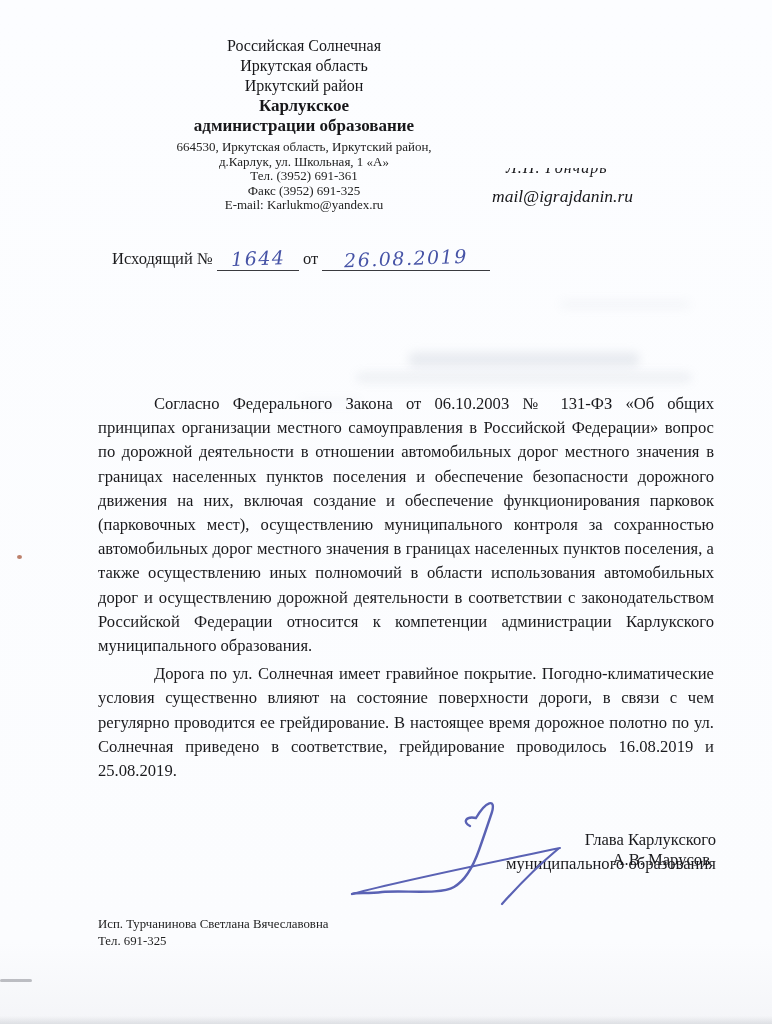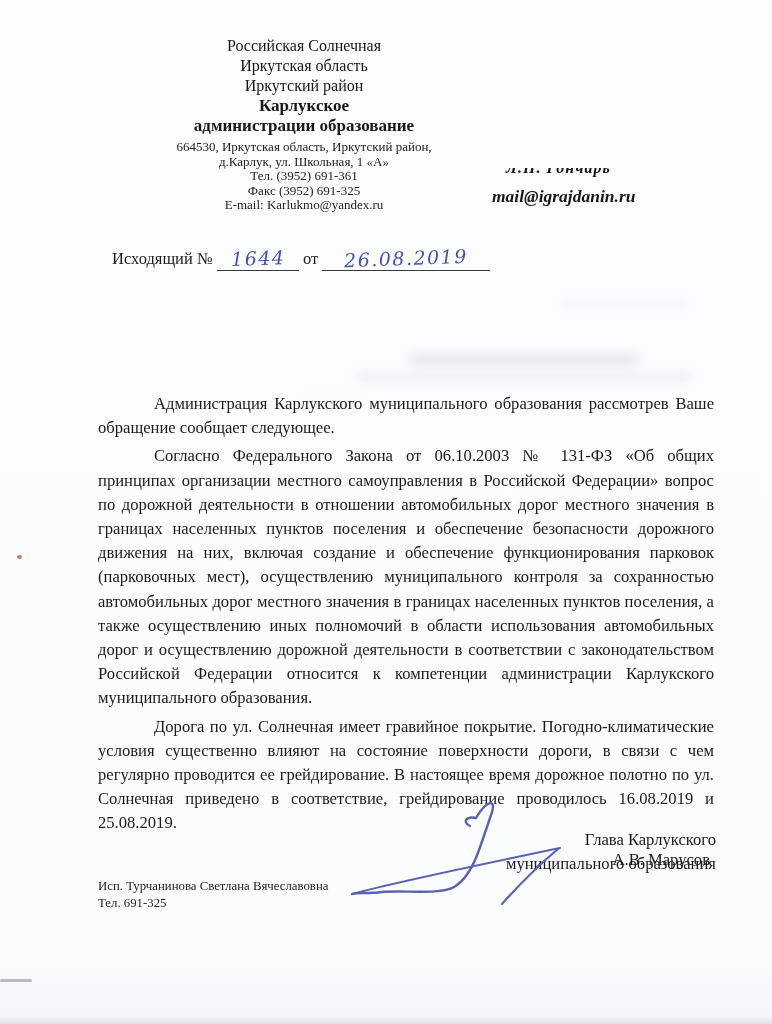--- a/index.html
+++ b/index.html
@@ -22,21 +22,21 @@
   .letterhead .org{font-weight:bold;font-size:17px;line-height:20px;}
   .letterhead .admin{
     font-weight:bold;font-size:26px;line-height:28px;letter-spacing:1px;margin-top:1px;
   }
   .letterhead .addr{
     font-size:13px;line-height:14.5px;margin-top:4px;color:#222;
   }
   
   .addressee{
     position:absolute;left:492px;top:168px;width:210px;
-    font-weight:bold;font-style:italic;color:#17171a;
+    font-weight:normal;font-style:italic;color:#17171a;
   }
   .addressee .clip{
     height:11px;overflow:hidden;padding-left:14px;
   }
   .addressee .clip span{
     display:block;margin-top:-9px;font-size:16px;letter-spacing:1px;
   }
   .addressee .mail{font-size:17.5px;margin-top:7px;}
   
   .outgoing{
@@ -68,21 +68,21 @@
   .body-text p{margin:0 0 4px 0;text-indent:56px;}
   
   .sig-block{
     position:absolute;left:98px;top:828px;width:618px;height:120px;
     font-size:16.6px;line-height:24px;color:#1a1a1d;text-align:right;
   }
   .sig-name{position:absolute;right:6px;top:20px;}
   .sig-ink{position:absolute;left:246px;top:-40px;width:240px;height:120px;}
   
   .footer{
-    position:absolute;left:98px;top:878px;
+    position:absolute;left:98px;top:916px;
     font-size:12.8px;line-height:16.5px;color:#222;
   }
   
   .red-dot{
     position:absolute;left:17px;top:555px;width:5px;height:4px;
     background:#b06a50;border-radius:50%;opacity:.85;
   }
   .edge-mark{
     position:absolute;left:0;top:979px;width:32px;height:3px;
     background:#8a8d93;opacity:.55;border-radius:2px;
@@ -125,21 +125,20 @@
     <span>от</span>
     <span class="uline date"><span class="hand">26.08.2019</span></span>
   </div>
 
   <div class="smudge s1"></div>
   <div class="smudge s2"></div>
   <div class="smudge s3"></div>
   <div class="smudge s4"></div>
 
   <div class="body-text">
-    <p>Администрация Карлукского муниципального образования рассмотрев Ваше обращение сообщает следующее.</p>
     <p>Согласно Федерального Закона от 06.10.2003 № 131-ФЗ «Об общих принципах организации местного самоуправления в Российской Федерации» вопрос по дорожной деятельности в отношении автомобильных дорог местного значения в границах населенных пунктов поселения и обеспечение безопасности дорожного движения на них, включая создание и обеспечение функционирования парковок (парковочных мест), осуществлению муниципального контроля за сохранностью автомобильных дорог местного значения в границах населенных пунктов поселения, а также осуществлению иных полномочий в области использования автомобильных дорог и осуществлению дорожной деятельности в соответствии с законодательством Российской Федерации относится к компетенции администрации Карлукского муниципального образования.</p>
     <p>Дорога по ул. Солнечная имеет гравийное покрытие. Погодно-климатические условия существенно влияют на состояние поверхности дороги, в связи с чем регулярно проводится ее грейдирование. В настоящее время дорожное полотно по ул. Солнечная приведено в соответствие, грейдирование проводилось 16.08.2019 и 25.08.2019.</p>
   </div>
 
   <div class="sig-block">
     <div>Глава Карлукского</div>
     <div>муниципального образования</div>
     <span class="sig-name">А.В. Марусов</span>
     <svg class="sig-ink" viewBox="0 0 240 120" fill="none" xmlns="http://www.w3.org/2000/svg">
       <path d="M126,38 C118,34 122,28 132,30 C142,13 152,10 148,24 C144,36 140,48 135,62 C129,79 122,92 110,99 C96,107 60,102 38,104 C24,106 12,104 8,106" stroke="#5a62b4" stroke-width="2.4" stroke-linecap="round"></path>

